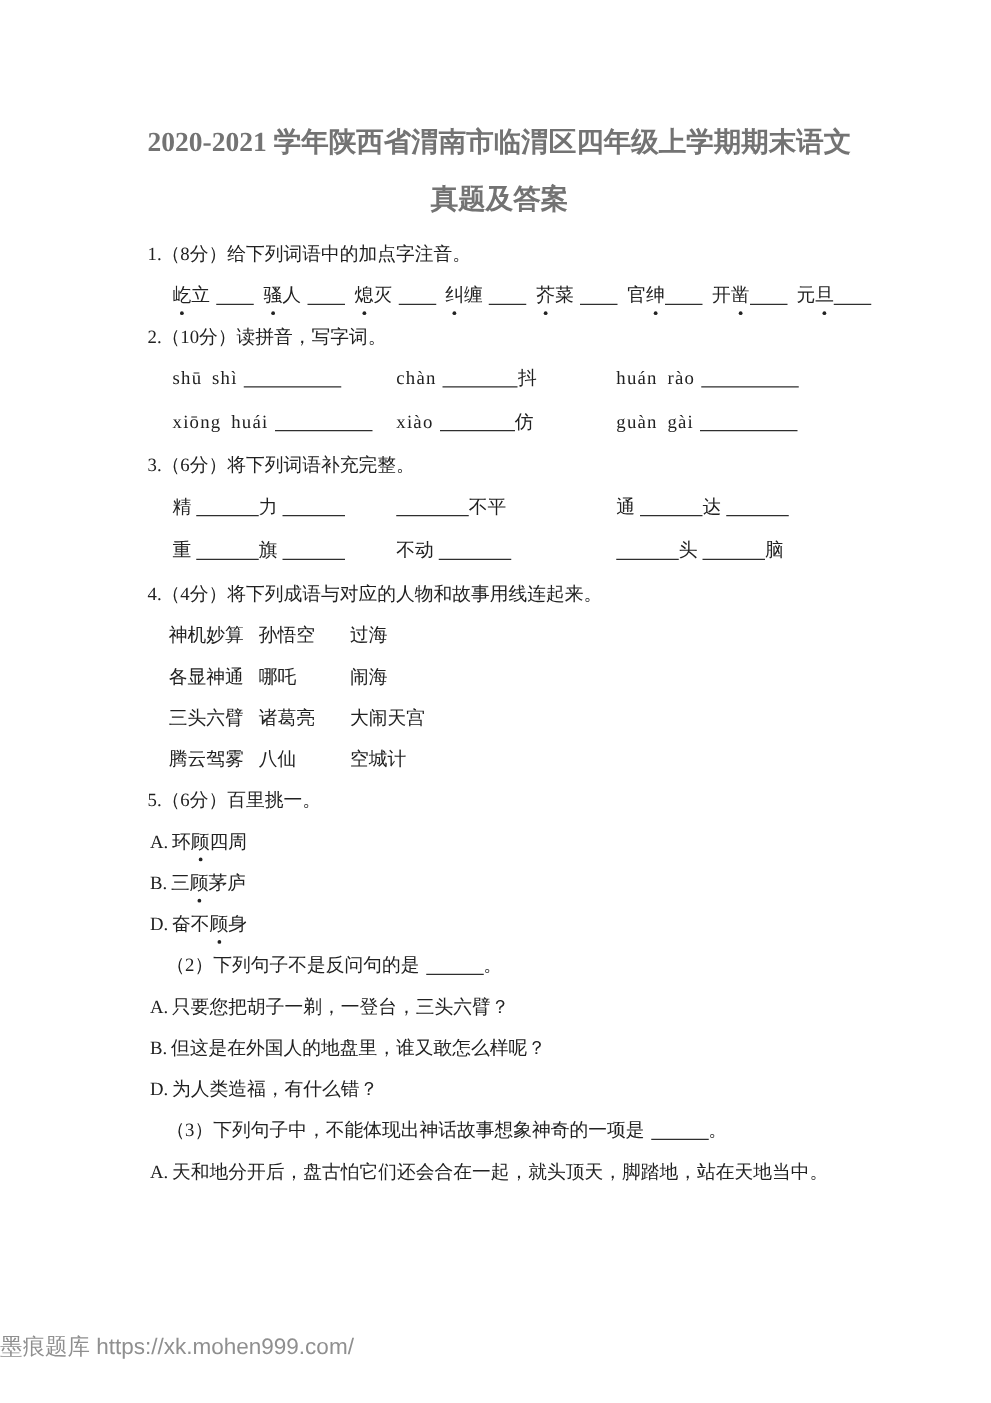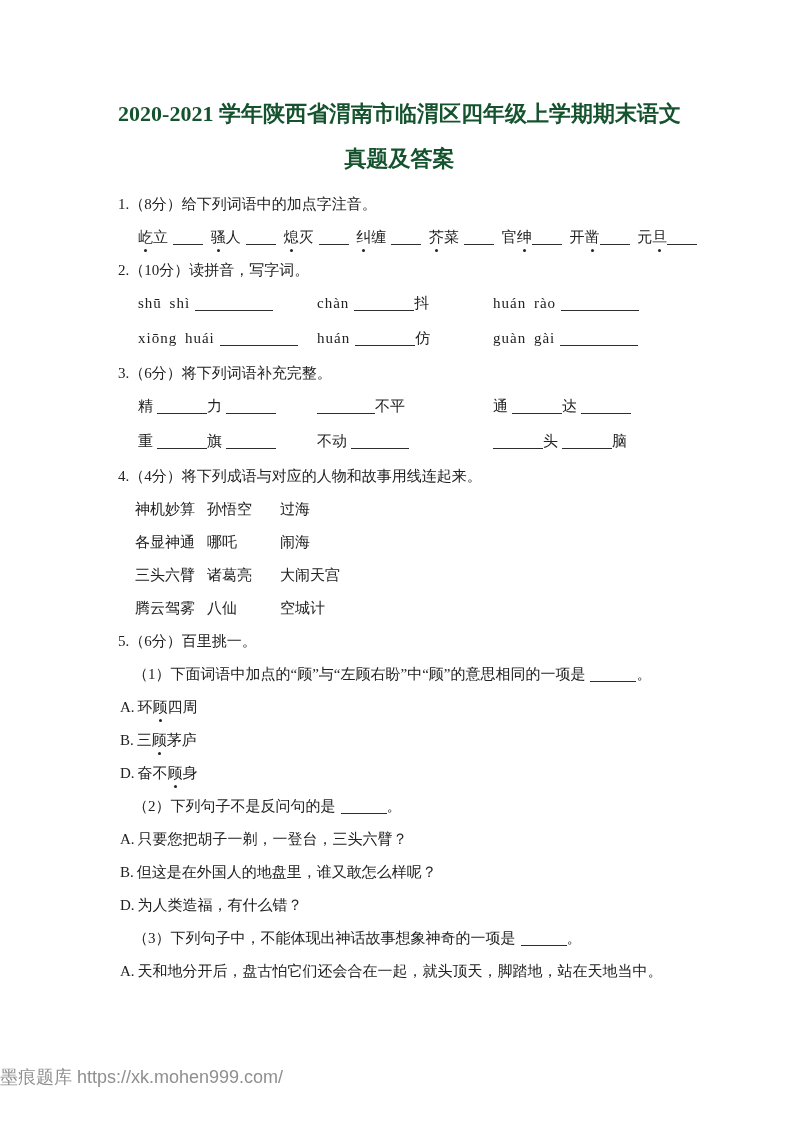--- a/index.html
+++ b/index.html
@@ -6,21 +6,21 @@
   .page{
     position:relative;
     width:793px;height:1122px;
     background:#ffffff;
     overflow:hidden;
     font-family:"Liberation Serif","DejaVu Serif",serif;
     color:#212121;
   }
   .content{padding:100px 112px 0 118px;}
   .title{
-    text-align:center;font-weight:bold;font-size:22px;line-height:28px;color:#14532d;
+    text-align:center;font-weight:bold;font-size:22px;line-height:28px;color:#737373;
   }
   .title2{margin-top:17px;}
   .row{font-size:15px;line-height:22px;margin-bottom:11px;white-space:nowrap;}
   .row-lg{margin-bottom:13px;}
   .sec{margin-top:0;}
   .sec-q1{margin-top:20px;}
   .indent20{margin-left:20px;}
   .indent17{margin-left:17px;}
   .indent15{margin-left:15px;}
   .indent10{margin-left:2px;}
@@ -77,21 +77,21 @@
 
     <div class="sec">
       <div class="row">2.（10分）读拼音，写字词。</div>
       <div class="row row-lg indent20 cols">
         <span class="c1"><span class="pinyin">shū shì</span><span class="blank w78 gap5"></span></span>
         <span class="c2"><span class="pinyin">chàn</span><span class="blank w60 gap5"></span><span>抖</span></span>
         <span class="c3"><span class="pinyin">huán rào</span><span class="blank w78 gap5"></span></span>
       </div>
       <div class="row row-lg indent20 cols">
         <span class="c1"><span class="pinyin">xiōng huái</span><span class="blank w78 gap5"></span></span>
-        <span class="c2"><span class="pinyin">huán</span><span class="blank w60 gap5"></span><span>仿</span></span>
+        <span class="c2"><span class="pinyin">xiào</span><span class="blank w60 gap5"></span><span>仿</span></span>
         <span class="c3"><span class="pinyin">guàn gài</span><span class="blank w78 gap5"></span></span>
       </div>
     </div>
 
     <div class="sec">
       <div class="row">3.（6分）将下列词语补充完整。</div>
       <div class="row row-lg indent20 cols">
         <span class="c1"><span>精</span><span class="blank w50 gap4"></span><span>力</span><span class="blank w50 gap4"></span></span>
         <span class="c2"><span class="blank w58"></span><span>不平</span></span>
         <span class="c3"><span>通</span><span class="blank w50 gap4"></span><span>达</span><span class="blank w50 gap4"></span></span>
@@ -123,23 +123,20 @@
       <div class="row indent17 q4row">
         <span class="q4c1">腾云驾雾</span>
         <span class="q4c2">八仙</span>
         <span class="q4c3">空城计</span>
       </div>
     </div>
 
     <div class="sec">
       <div class="row">5.（6分）百里挑一。</div>
 
-      <div class="row indent15">
-        <span>（1）下面词语中加点的“顾”与“左顾右盼”中“顾”的意思相同的一项是</span><span class="blank w46 gap5"></span><span>。</span>
-      </div>
       <div class="row indent10">
         <span class="optlabel">A.</span><span>环</span><span class="dotchar">顾</span><span>四周</span>
       </div>
       <div class="row indent10">
         <span class="optlabel">B.</span><span>三</span><span class="dotchar">顾</span><span>茅庐</span>
       </div>
       <div class="row indent10">
         <span class="optlabel">D.</span><span>奋不</span><span class="dotchar">顾</span><span>身</span>
       </div>
 

